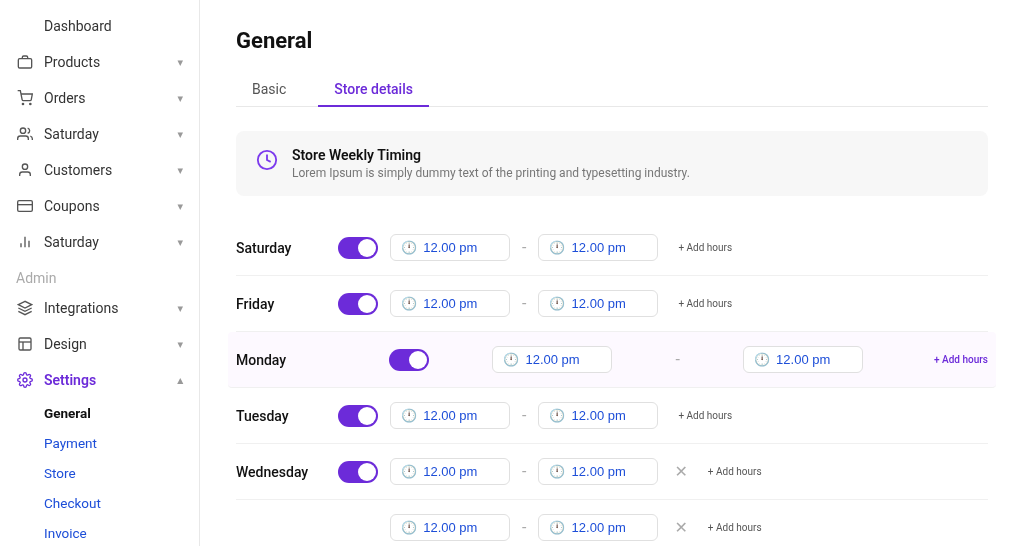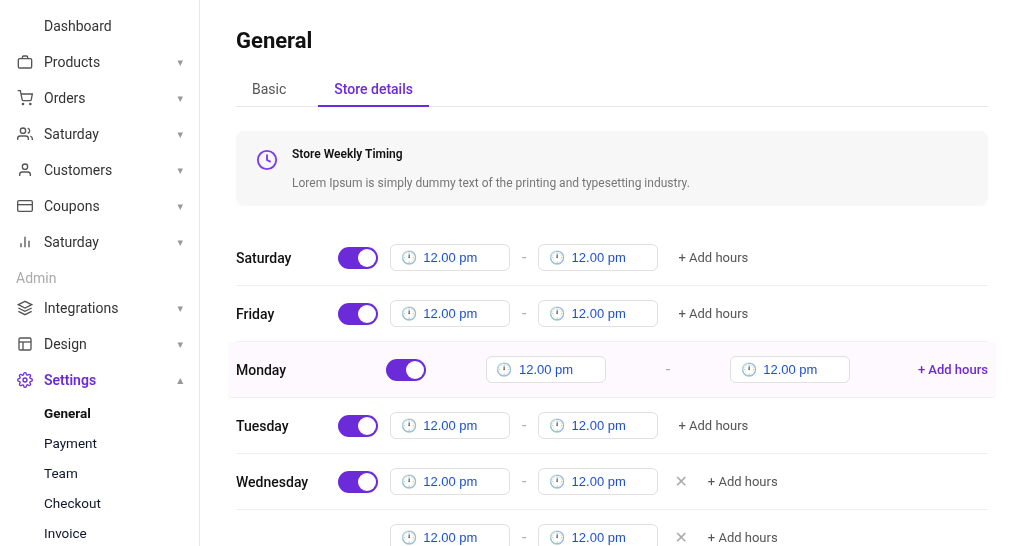--- a/index.html
+++ b/index.html
@@ -31,21 +31,21 @@
     .sidebar-item .chevron { margin-left: auto; font-size: 11px; color: #999; }
     .sidebar-section-label { font-size: 14px; color: #aaa; padding: 10px 16px 4px; text-transform: none; letter-spacing: 0; }
 
     
     .sidebar-sub-item {
       display: flex;
       align-items: center;
       padding: 7px 16px 7px 44px;
       cursor: pointer;
       font-size: 13.5px;
-      color: #0f172a;
+      color: #1d4ed8;
     }
     .sidebar-sub-item.active { font-weight: 700; color: #111; }
 
     
     .main {
       flex: 1;
       overflow-y: auto;
       padding: 28px 36px;
       background: #fff;
     }
@@ -81,21 +81,21 @@
     .card {
       background: #f7f7f7;
       border-radius: 8px;
       padding: 16px 20px;
       margin-bottom: 24px;
       display: flex;
       align-items: flex-start;
       gap: 14px;
     }
     .card-icon { color: #7c3aed; margin-top: 2px; }
-    .card-title { font-size: 12px; font-weight: 600; color: #111; margin-bottom: 15px; }
+    .card-title { font-size: 14px; font-weight: 600; color: #111; margin-bottom: 3px; }
     .card-desc { font-size: 12px; color: #777; }
 
     
     .schedule-table { width: 100%; }
     .schedule-row {
       display: flex;
       align-items: center;
       padding: 14px 0;
       border-bottom: 1px solid #f0f0f0;
       gap: 12px;
@@ -148,21 +148,21 @@
       outline: none;
       font-size: 13px;
       color: #1d4ed8;
       width: 60px;
       background: transparent;
     }
     .separator { font-size: 16px; color: #aaa; flex-shrink: 0; }
 
     
     .add-hours-btn {
-      font-size: 13px;
+      font-size: 10px;
       color: #555;
       cursor: pointer;
       white-space: nowrap;
       margin-left: 8px;
     }
     .add-hours-btn.active-highlight { color: #6c2bd9; font-weight: 500; }
     .remove-btn {
       color: #aaa;
       cursor: pointer;
       font-size: 16px;
@@ -296,21 +296,21 @@
     <span class="chevron">▴</span>
   </div>
 
   <div class="sidebar-sub-item active">
     <span>General</span>
   </div>
   <div class="sidebar-sub-item">
     <span>Payment</span>
   </div>
   <div class="sidebar-sub-item">
-    <span>Team</span>
+    <span>Store</span>
   </div>
   <div class="sidebar-sub-item">
     <span>Checkout</span>
   </div>
   <div class="sidebar-sub-item">
     <span>Invoice</span>
   </div>
   <div class="sidebar-sub-item">
     
   </div>

